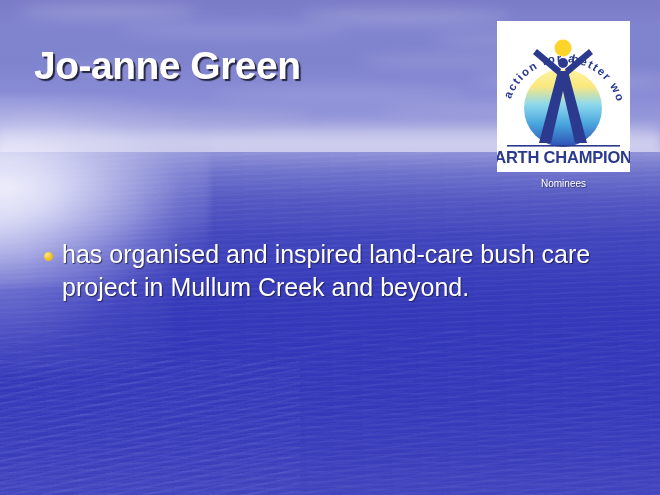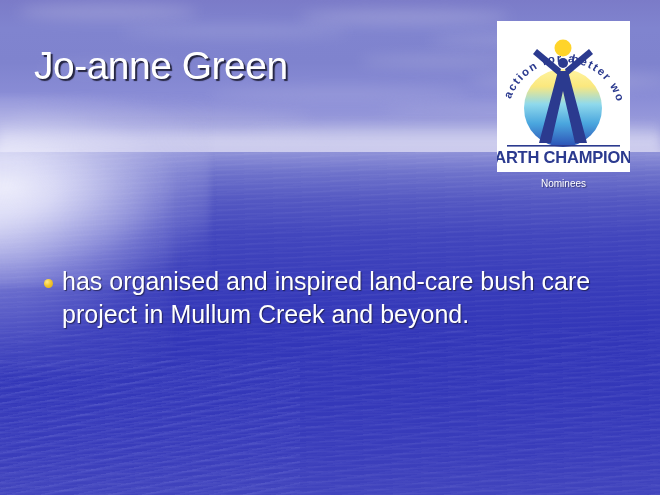--- a/index.html
+++ b/index.html
@@ -157,38 +157,37 @@
         rgba(255,255,255,0) 3px,
         rgba(255,255,255,0) 7px);
   }
 
   
   .title {
     position: absolute;
     left: 34px;
     top: 44px;
     font-size: 39px;
-    font-weight: normal;
+    font-weight: bold;
     color: #ffffff;
     letter-spacing: -0.5px;
     text-shadow: 2px 2px 1px rgba(20,20,40,.85);
     white-space: nowrap;
   }
 
   
   .body-block {
     position: absolute;
     left: 40px;
     top: 238px;
     width: 590px;
   }
   .bullet-row {
     position: relative;
     padding-left: 22px;
-    margin-top: 27px;
   }
   .bullet-dot {
     position: absolute;
     left: 4px;
     top: 14px;
     width: 9px;
     height: 9px;
     border-radius: 50%;
     background: radial-gradient(circle at 35% 32%, #ffe98a 0%, #f2c72e 45%, #d9a613 100%);
   }

